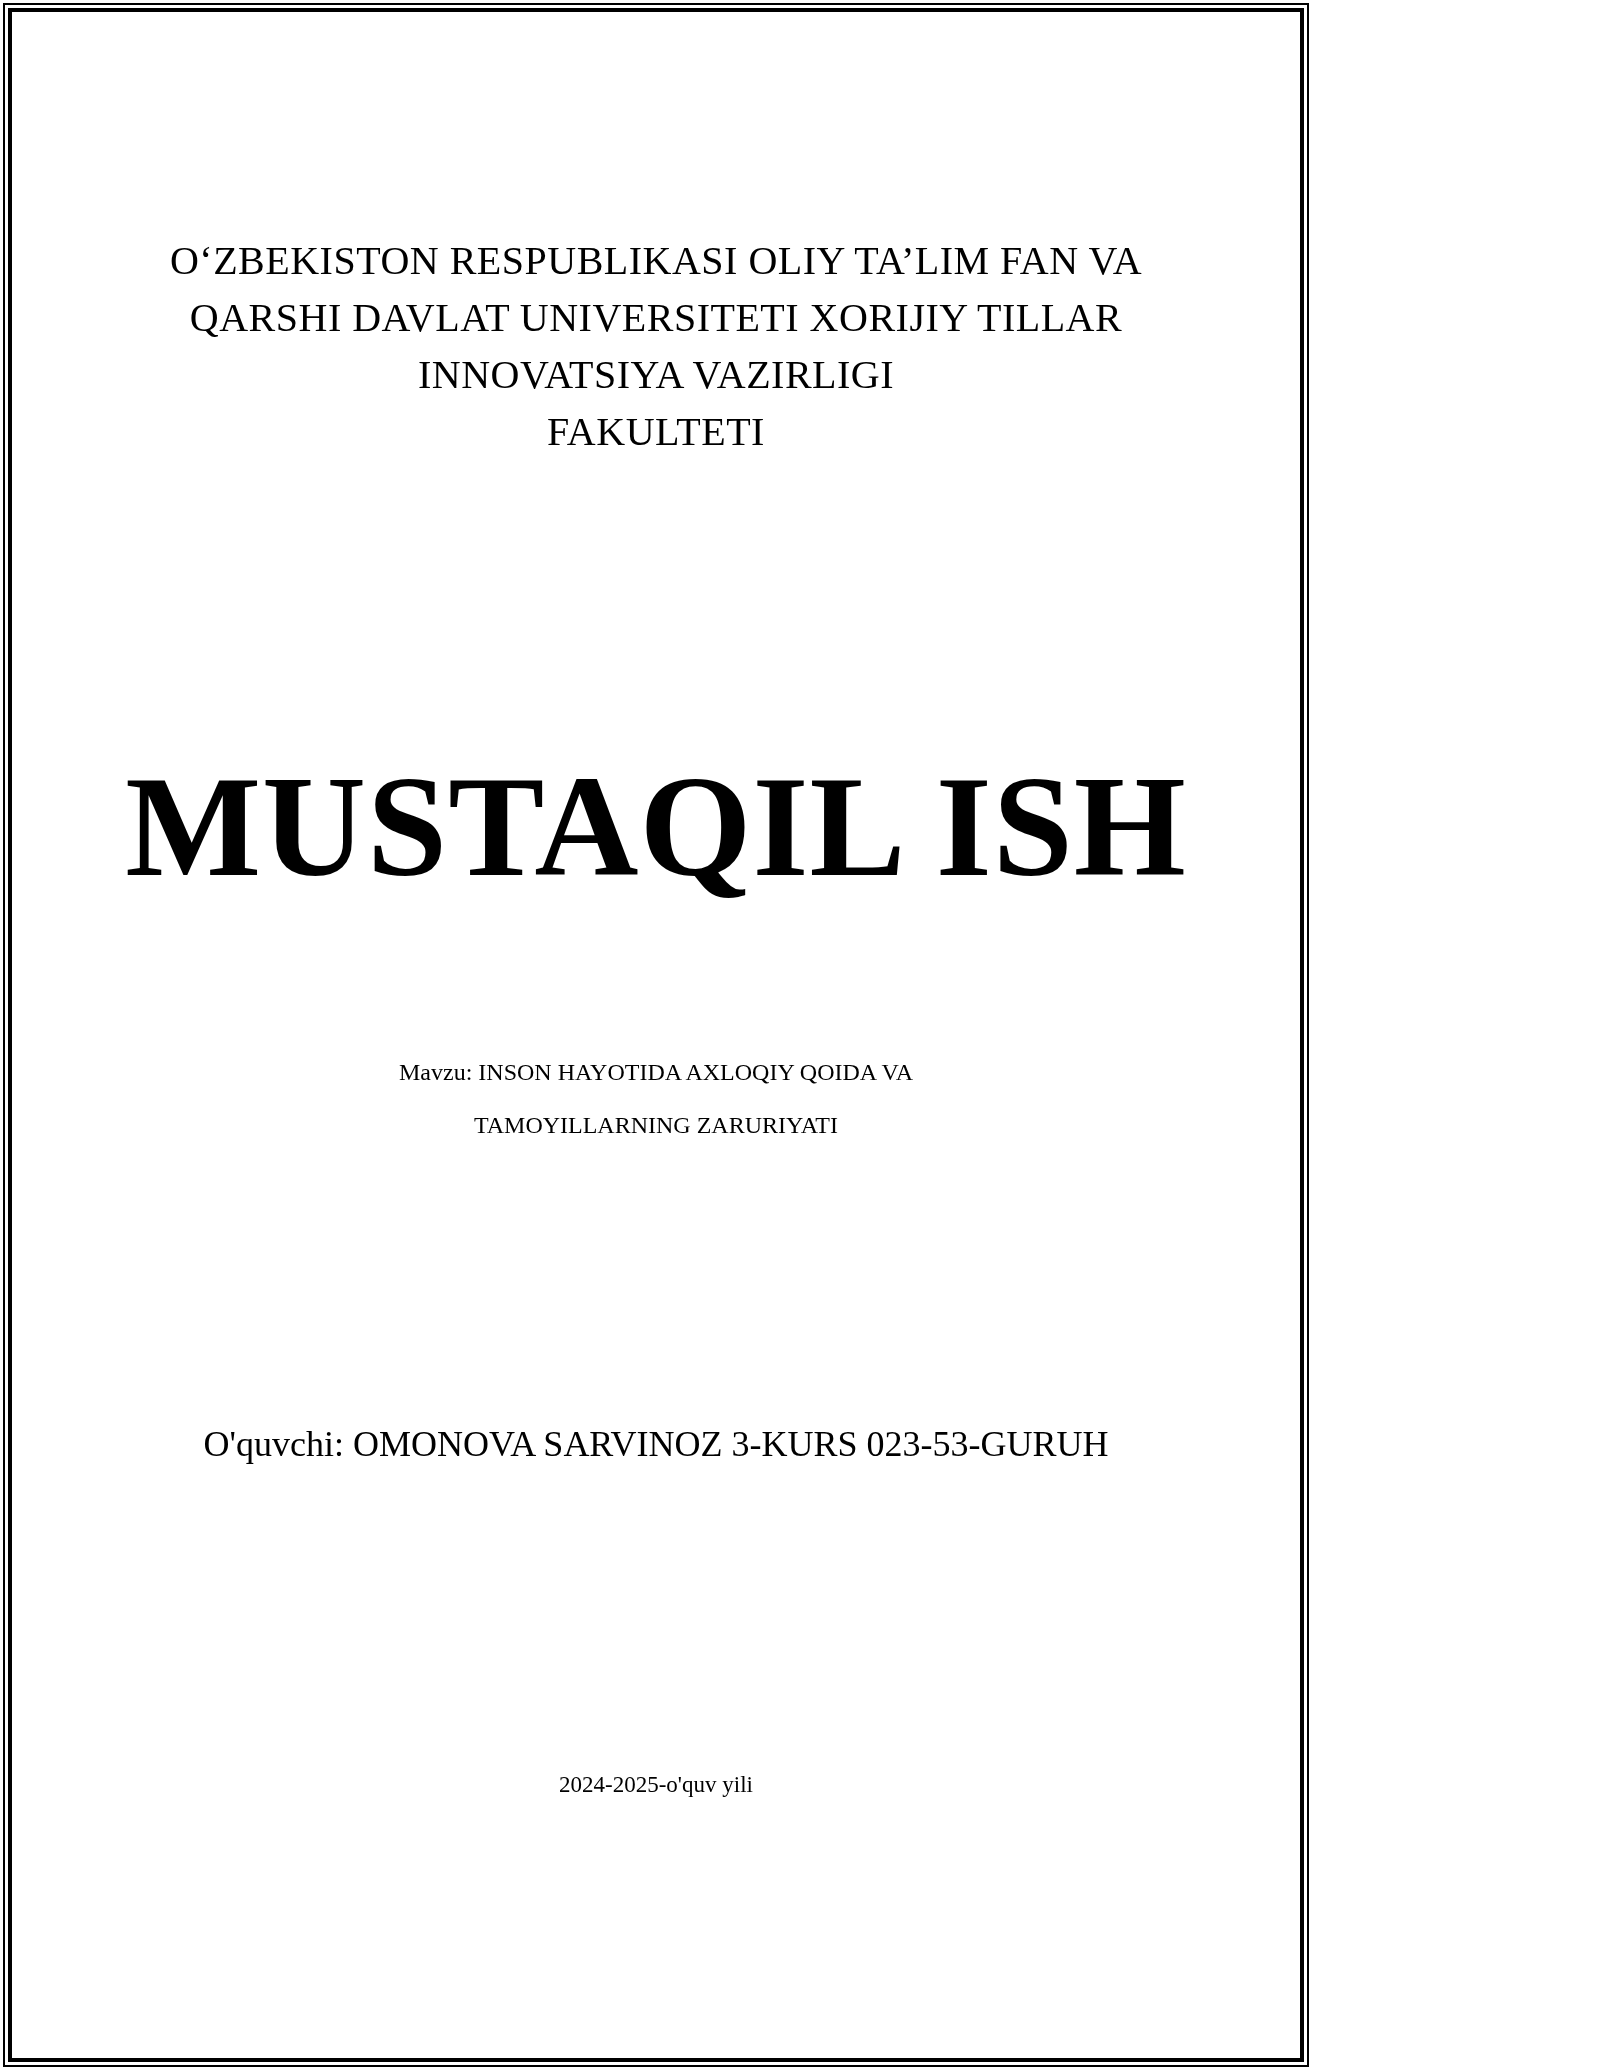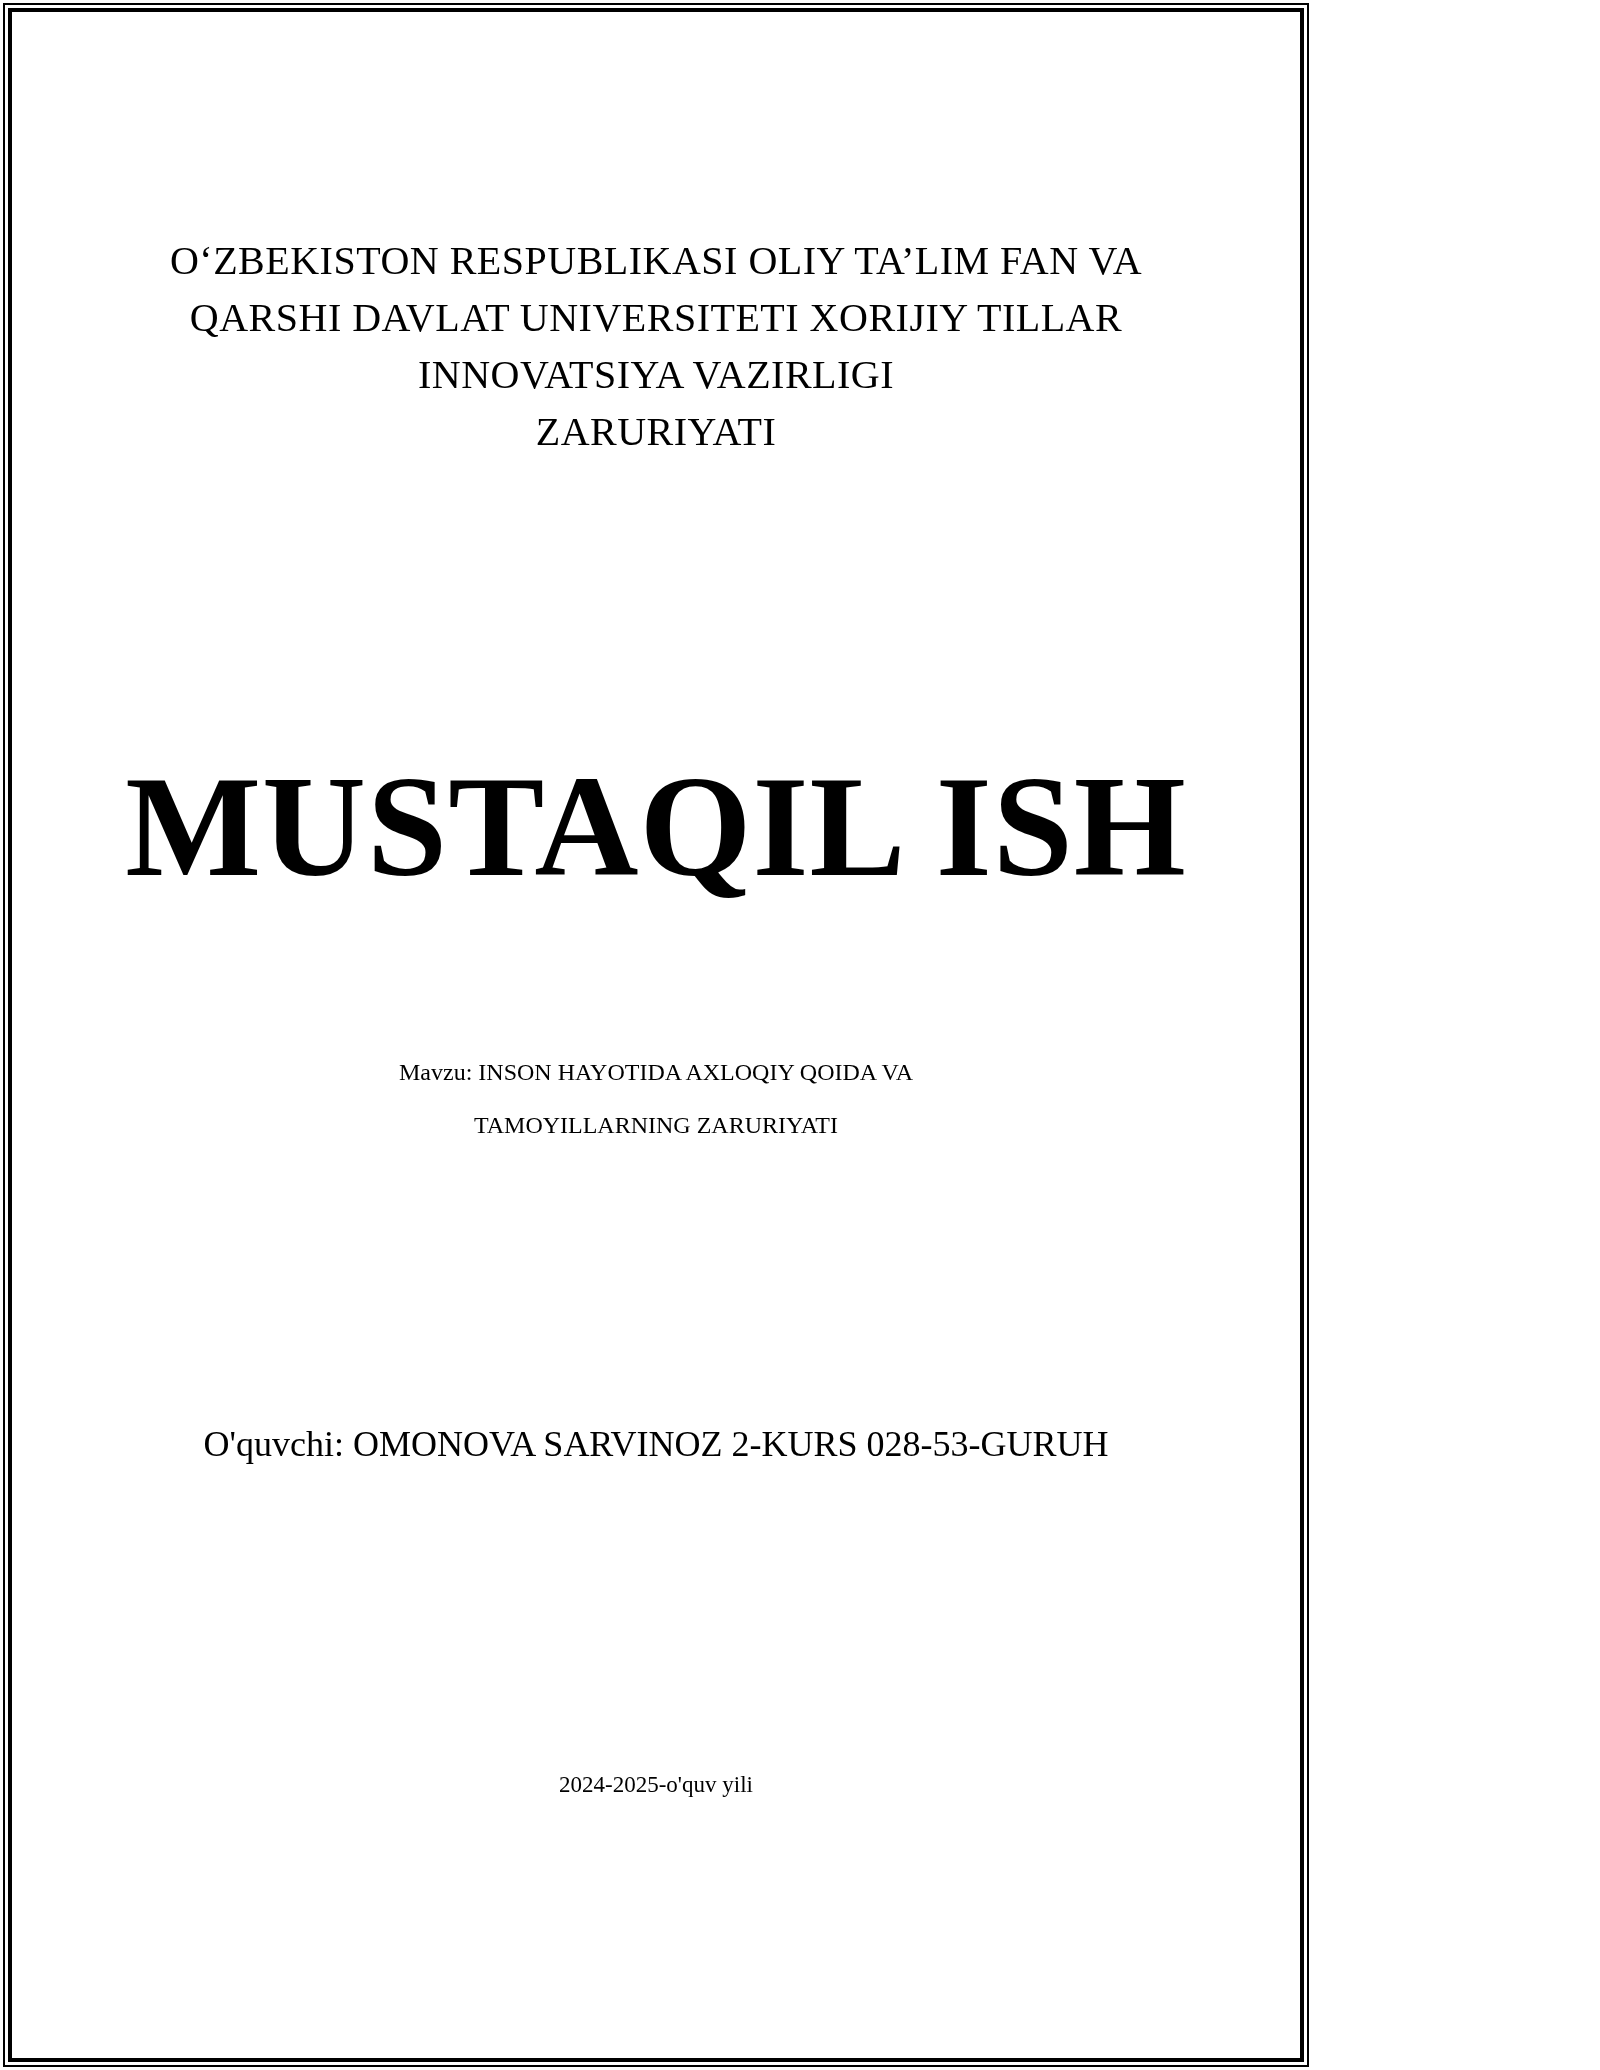--- a/index.html
+++ b/index.html
@@ -82,27 +82,27 @@
 
 <div class="page">
 
   <div class="border-outer"></div>
   <div class="border-inner"></div>
 
   <div class="centered-block org-block">
     <span class="org-line">O‘ZBEKISTON RESPUBLIKASI OLIY TA’LIM FAN VA</span>
     <span class="org-line">QARSHI DAVLAT UNIVERSITETI XORIJIY TILLAR</span>
     <span class="org-line">INNOVATSIYA VAZIRLIGI</span>
-    <span class="org-line">ZARURIYATI</span>
+    <span class="org-line">FAKULTETI</span>
   </div>
 
   <div class="centered-block main-title">MUSTAQIL ISH</div>
 
   <div class="centered-block topic-block">
     <span class="topic-line">Mavzu: INSON HAYOTIDA AXLOQIY QOIDA VA</span>
     <span class="topic-line">TAMOYILLARNING ZARURIYATI</span>
   </div>
 
-  <div class="centered-block student-line">O'quvchi: OMONOVA SARVINOZ 2-KURS 028-53-GURUH</div>
+  <div class="centered-block student-line">O'quvchi: OMONOVA SARVINOZ 3-KURS 023-53-GURUH</div>
 
   <div class="centered-block year-line">2024-2025-o'quv yili</div>
 
 </div>
 
 </body></html>

